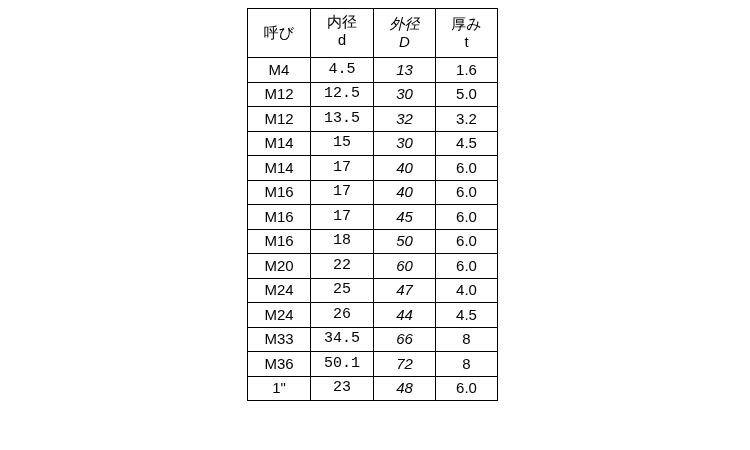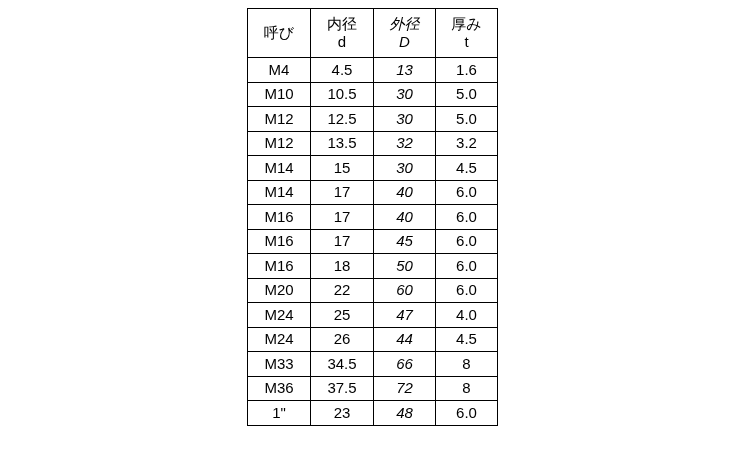--- a/index.html
+++ b/index.html
@@ -40,21 +40,21 @@
     font-weight: normal;
   }
   table.spec-table thead th {
     height: 48px;
     font-weight: normal;
   }
   table.spec-table tbody td {
     height: 23.5px;
   }
   .col-0 { width: 62px; }
-  .col-1 { width: 62px; }
+  .col-1 { width: 62px; font-family: Liberation Mono, monospace; }
   .col-2 { width: 61px; font-style: italic; }
   .col-3 { width: 61px; }
   .hdr-line1 { display: block; }
   .hdr-line2 { display: block; }
 </style>
 </head>
 <body>
 
 <div id="page">
   <div id="table-wrap">
@@ -78,26 +78,20 @@
             <span class="hdr-line2">t</span>
           </th>
         </tr>
       </thead>
       <tbody id="table-body">
           <tr>
             <td class="col-0">M4</td>
             <td class="col-1">4.5</td>
             <td class="col-2">13</td>
             <td class="col-3">1.6</td>
-          </tr>
-          <tr>
-            <td class="col-0">M10</td>
-            <td class="col-1">10.5</td>
-            <td class="col-2">30</td>
-            <td class="col-3">5.0</td>
           </tr>
           <tr>
             <td class="col-0">M12</td>
             <td class="col-1">12.5</td>
             <td class="col-2">30</td>
             <td class="col-3">5.0</td>
           </tr>
           <tr>
             <td class="col-0">M12</td>
             <td class="col-1">13.5</td>
@@ -153,21 +147,21 @@
             <td class="col-3">4.5</td>
           </tr>
           <tr>
             <td class="col-0">M33</td>
             <td class="col-1">34.5</td>
             <td class="col-2">66</td>
             <td class="col-3">8</td>
           </tr>
           <tr>
             <td class="col-0">M36</td>
-            <td class="col-1">37.5</td>
+            <td class="col-1">50.1</td>
             <td class="col-2">72</td>
             <td class="col-3">8</td>
           </tr>
           <tr>
             <td class="col-0">1"</td>
             <td class="col-1">23</td>
             <td class="col-2">48</td>
             <td class="col-3">6.0</td>
           </tr>
         </tbody>

